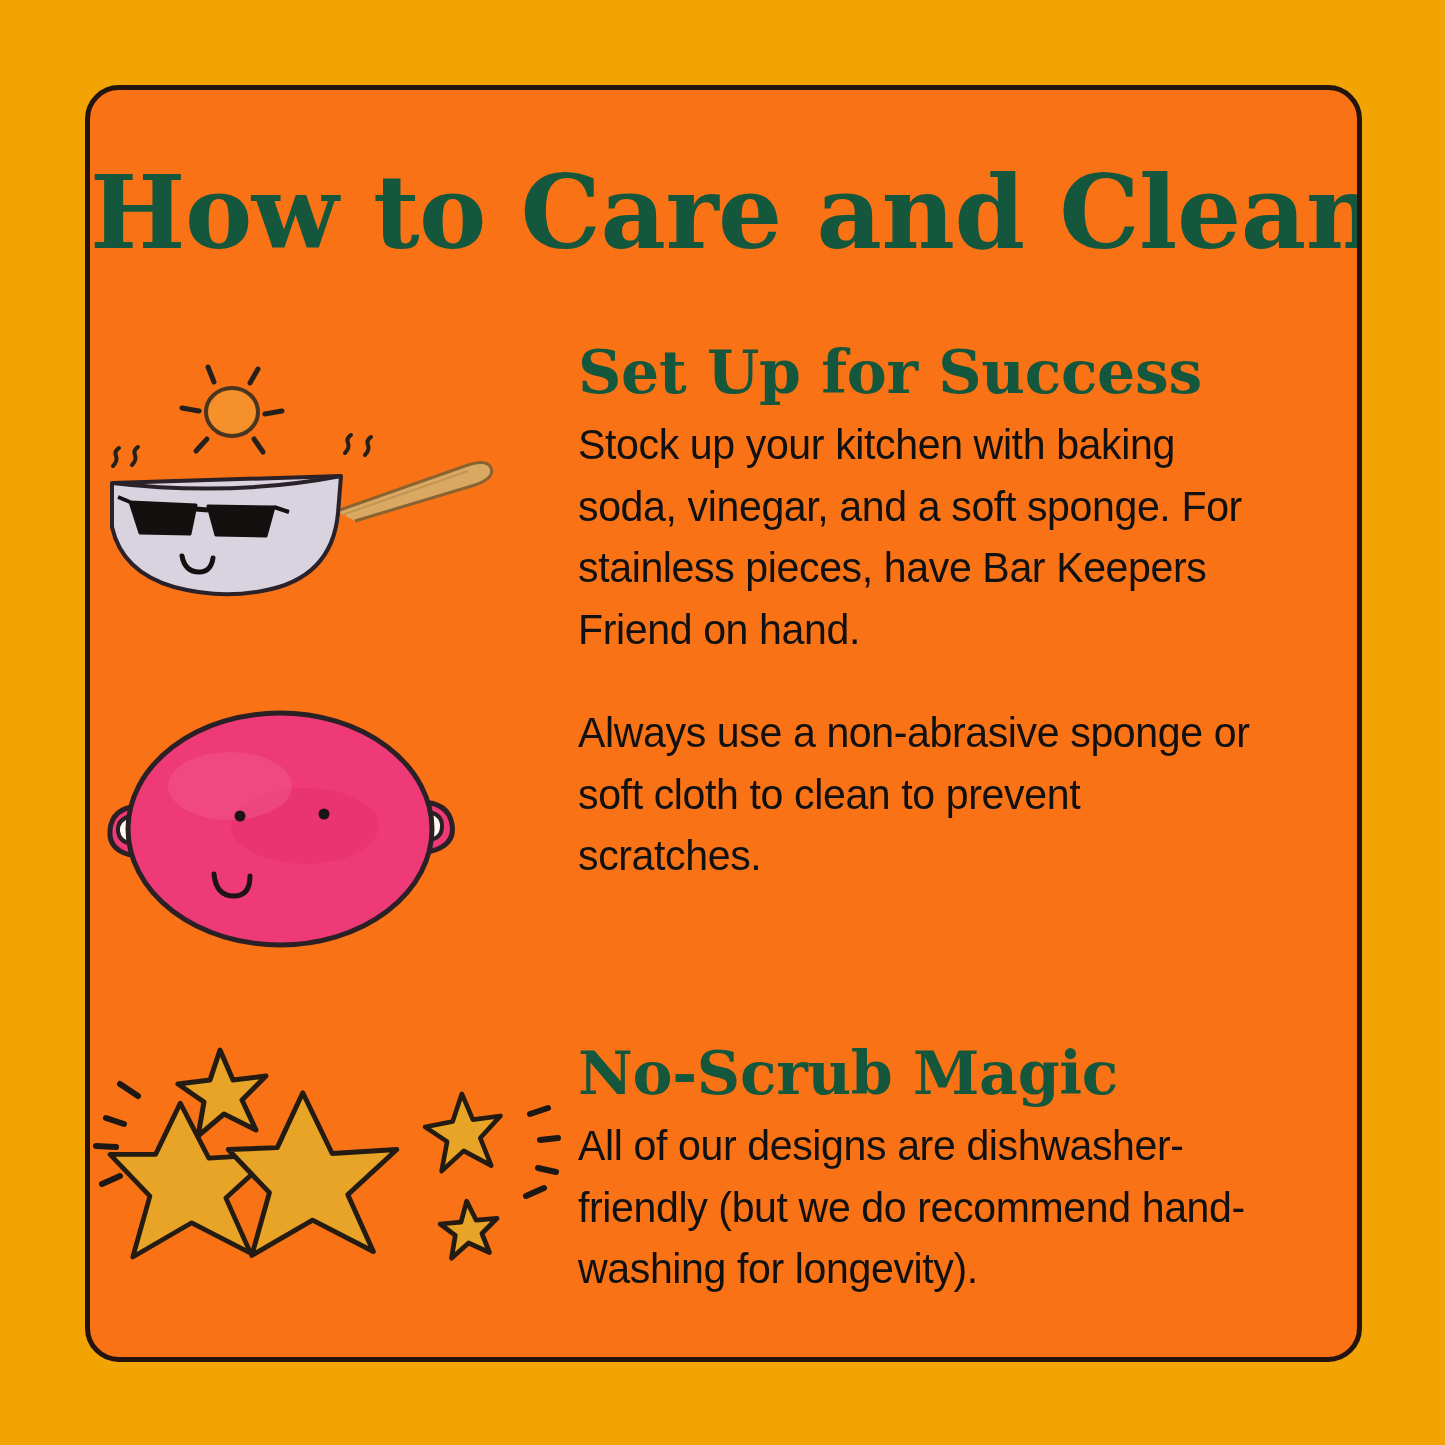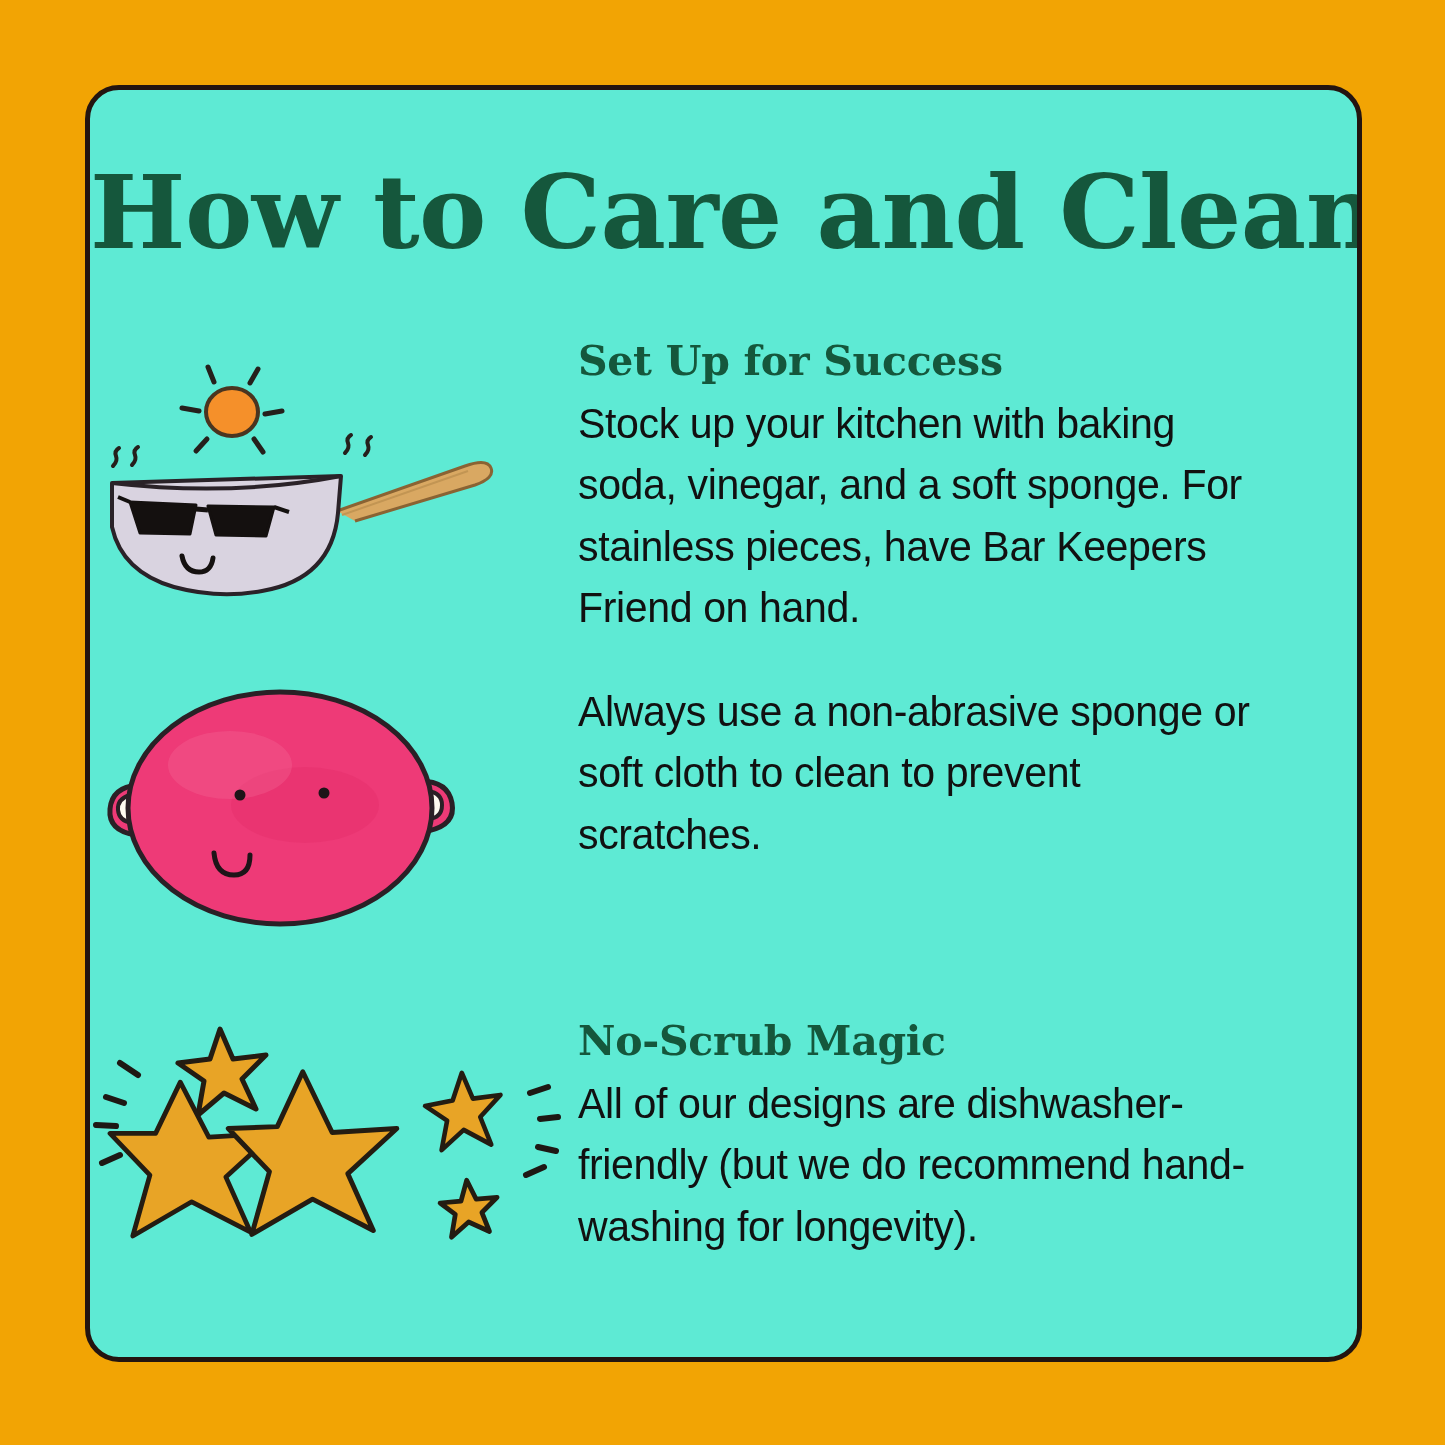--- a/index.html
+++ b/index.html
@@ -17,21 +17,21 @@
     position: relative;
   }
 
   
   .card {
     position: absolute;
     left: 85px;
     top: 85px;
     width: 1277px;
     height: 1277px;
-    background: #5eead4;
+    background: #f97316;
     border: 5px solid #231410;
     border-radius: 34px;
     overflow: hidden;
     text-decoration: underline;
   }
 
   
   .title {
     position: absolute;
     top: 68px;
@@ -72,21 +72,21 @@
 
   .copy {
     flex: 1 1 auto;
     padding-right: 60px;
     padding-top: 4px;
   }
 
   .sec-title {
     color: #15573C;
     font-family: "DejaVu Serif", "Liberation Serif", serif;
-    font-size: 41px;
+    font-size: 60px;
     font-weight: 700;
     line-height: 1.12;
     margin-bottom: 8px;
     letter-spacing: -0.3px;
   }
 
   .sec-body {
     color: #111111;
     font-family: "Liberation Sans", sans-serif;
     font-size: 43px;

